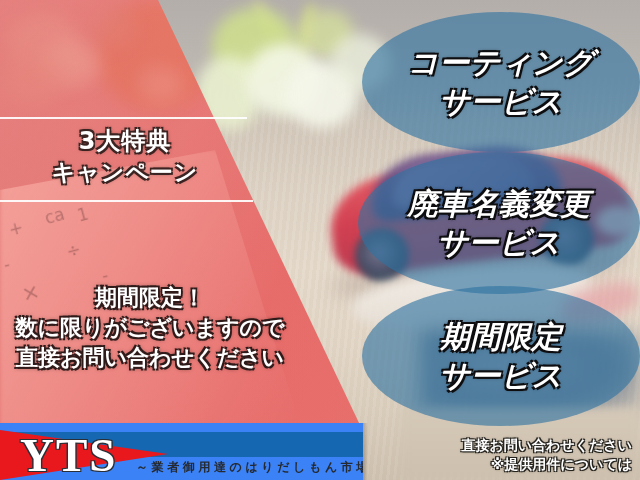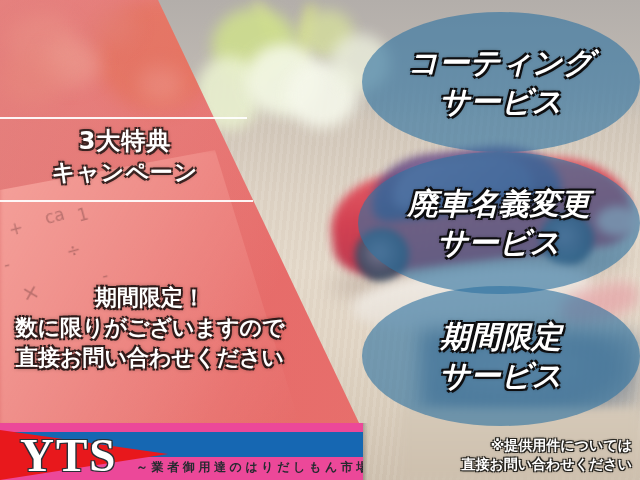--- a/index.html
+++ b/index.html
@@ -278,21 +278,21 @@
       -1.2px 1.2px 0 #26241f, 1.2px 1.2px 0 #26241f,
       0 0 3px rgba(20,18,14,.9);
     white-space: nowrap;
   }
 
   
   .logo-band {
     position: absolute;
     left: 0; bottom: 0;
     width: 363px; height: 57px;
-    background: #ec4899;
+    background: #3b82f6;
     overflow: hidden;
   }
   .logo-blue-bar {
     position: absolute;
     left: 0; top: 9px; width: 363px; height: 25px;
     background: #1667b2;
   }
   .logo-red-tri {
     position: absolute;
     left: 0; top: 7px; width: 168px; height: 50px;
@@ -404,22 +404,22 @@
   <div class="badge badge-2">
     <div class="badge-line">廃車名義変更</div>
     <div class="badge-line">サービス</div>
   </div>
   <div class="badge badge-3">
     <div class="badge-line">期間限定</div>
     <div class="badge-line">サービス</div>
   </div>
 
   <div class="disclaimer">
+    <div>直接お問い合わせください</div>
     <div>※提供用件については</div>
-    <div>直接お問い合わせください</div>
   </div>
 
   <div class="logo-band">
     <div class="logo-blue-bar"></div>
     <div class="logo-red-tri"></div>
     <div class="logo-yts">YTS</div>
     <div class="logo-tagline">～業者御用達のはりだしもん市場</div>
   </div>
   <div class="band-shadow"></div>
 

